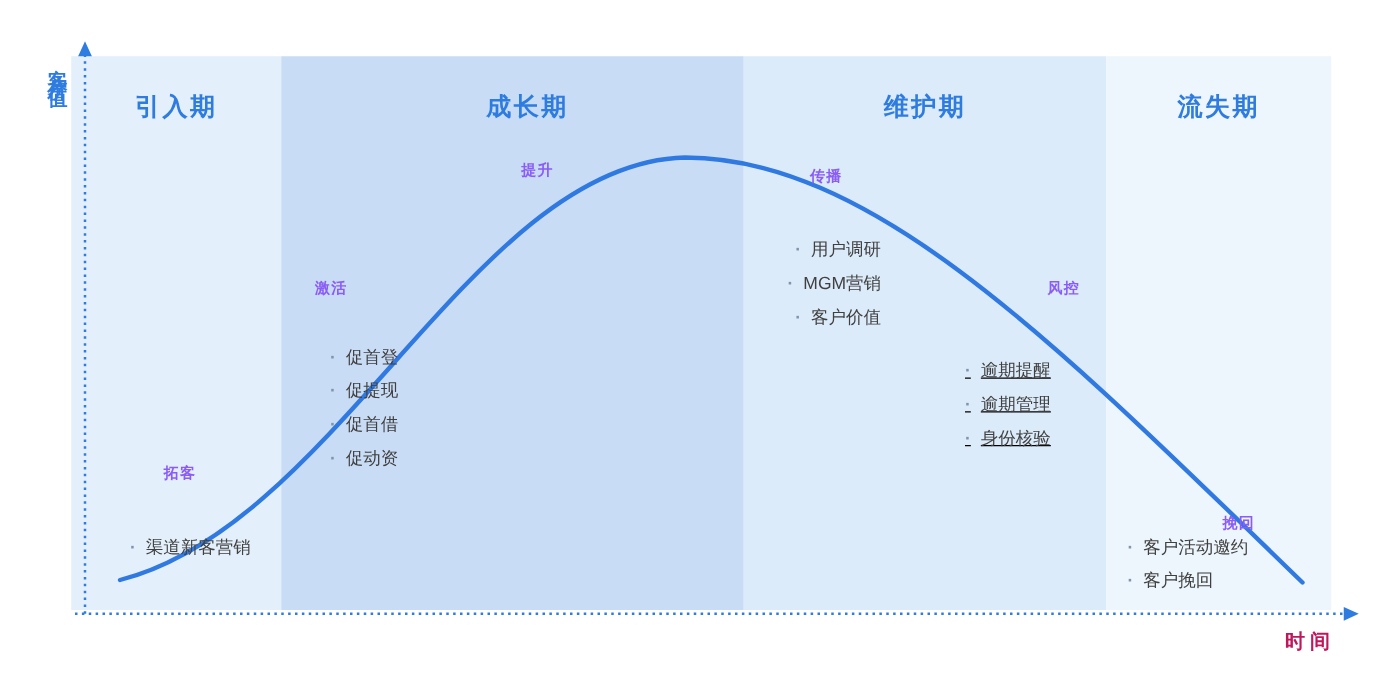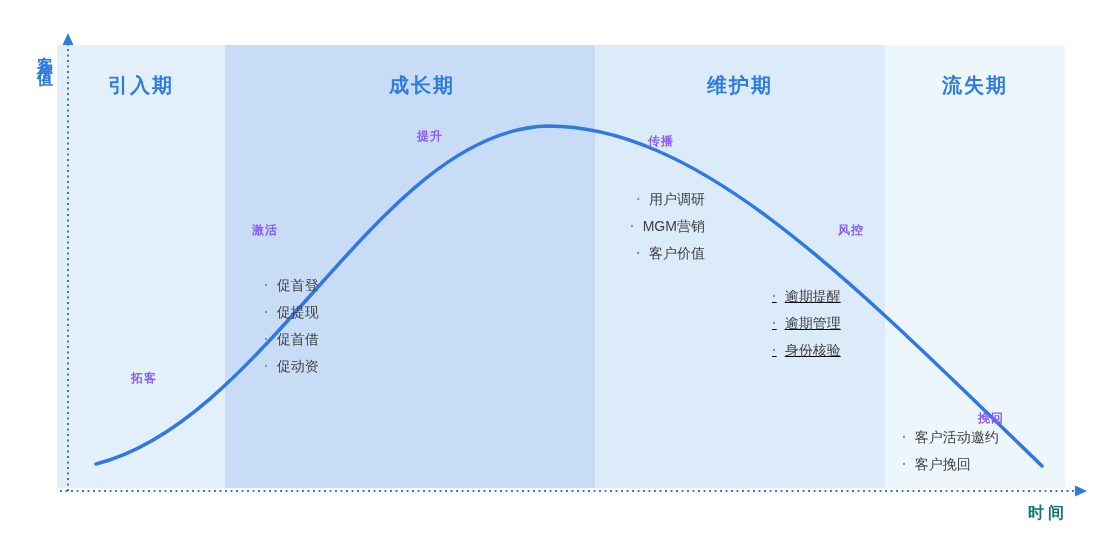--- a/index.html
+++ b/index.html
@@ -45,21 +45,21 @@
     letter-spacing: 5px;
   }
   .x-axis-label {
     position: absolute;
     left: 1008px;
     top: 503px;
     width: 60px;
     text-align: right;
     font-size: 16px;
     font-weight: bold;
-    color: #0f766e;
+    color: #be185d;
     letter-spacing: 4px;
   }
 
   .stage-title {
     position: absolute;
     font-size: 12px;
     font-weight: bold;
     color: #8b5cf6;
     letter-spacing: 1px;
   }
@@ -115,20 +115,21 @@
     <line x1="60" y1="491" x2="1076" y2="491" stroke="#2e7ce0" stroke-width="2" stroke-dasharray="2 3.5" style="stroke: rgb(46, 124, 224);"></line>
     <polygon points="1087,491 1075,485.5 1075,496.5" fill="#2e7ce0" style="fill: rgb(46, 124, 224);"></polygon>
     <path d="M 96 464 C 270 420 380 130 548 126 C 700 126 850 280 1042 466" fill="none" stroke="#3079e0" stroke-width="3.5" stroke-linecap="round" style="stroke: rgb(48, 121, 224);"></path>
   </svg>
 
   <div class="y-axis-label">客户价值</div>
   <div class="x-axis-label">时间</div>
 
   <div class="stage-title t-tuoke">拓客</div>
   <ul class="stage-list l-tuoke">
+    <li><span class="dot">·</span><span>渠道新客营销</span></li>
   </ul>
 
   <div class="stage-title t-jihuo">激活</div>
   <ul class="stage-list l-jihuo">
     <li><span class="dot">·</span><span>促首登</span></li>
     <li><span class="dot">·</span><span>促提现</span></li>
     <li><span class="dot">·</span><span>促首借</span></li>
     <li><span class="dot">·</span><span>促动资</span></li>
   </ul>
 

